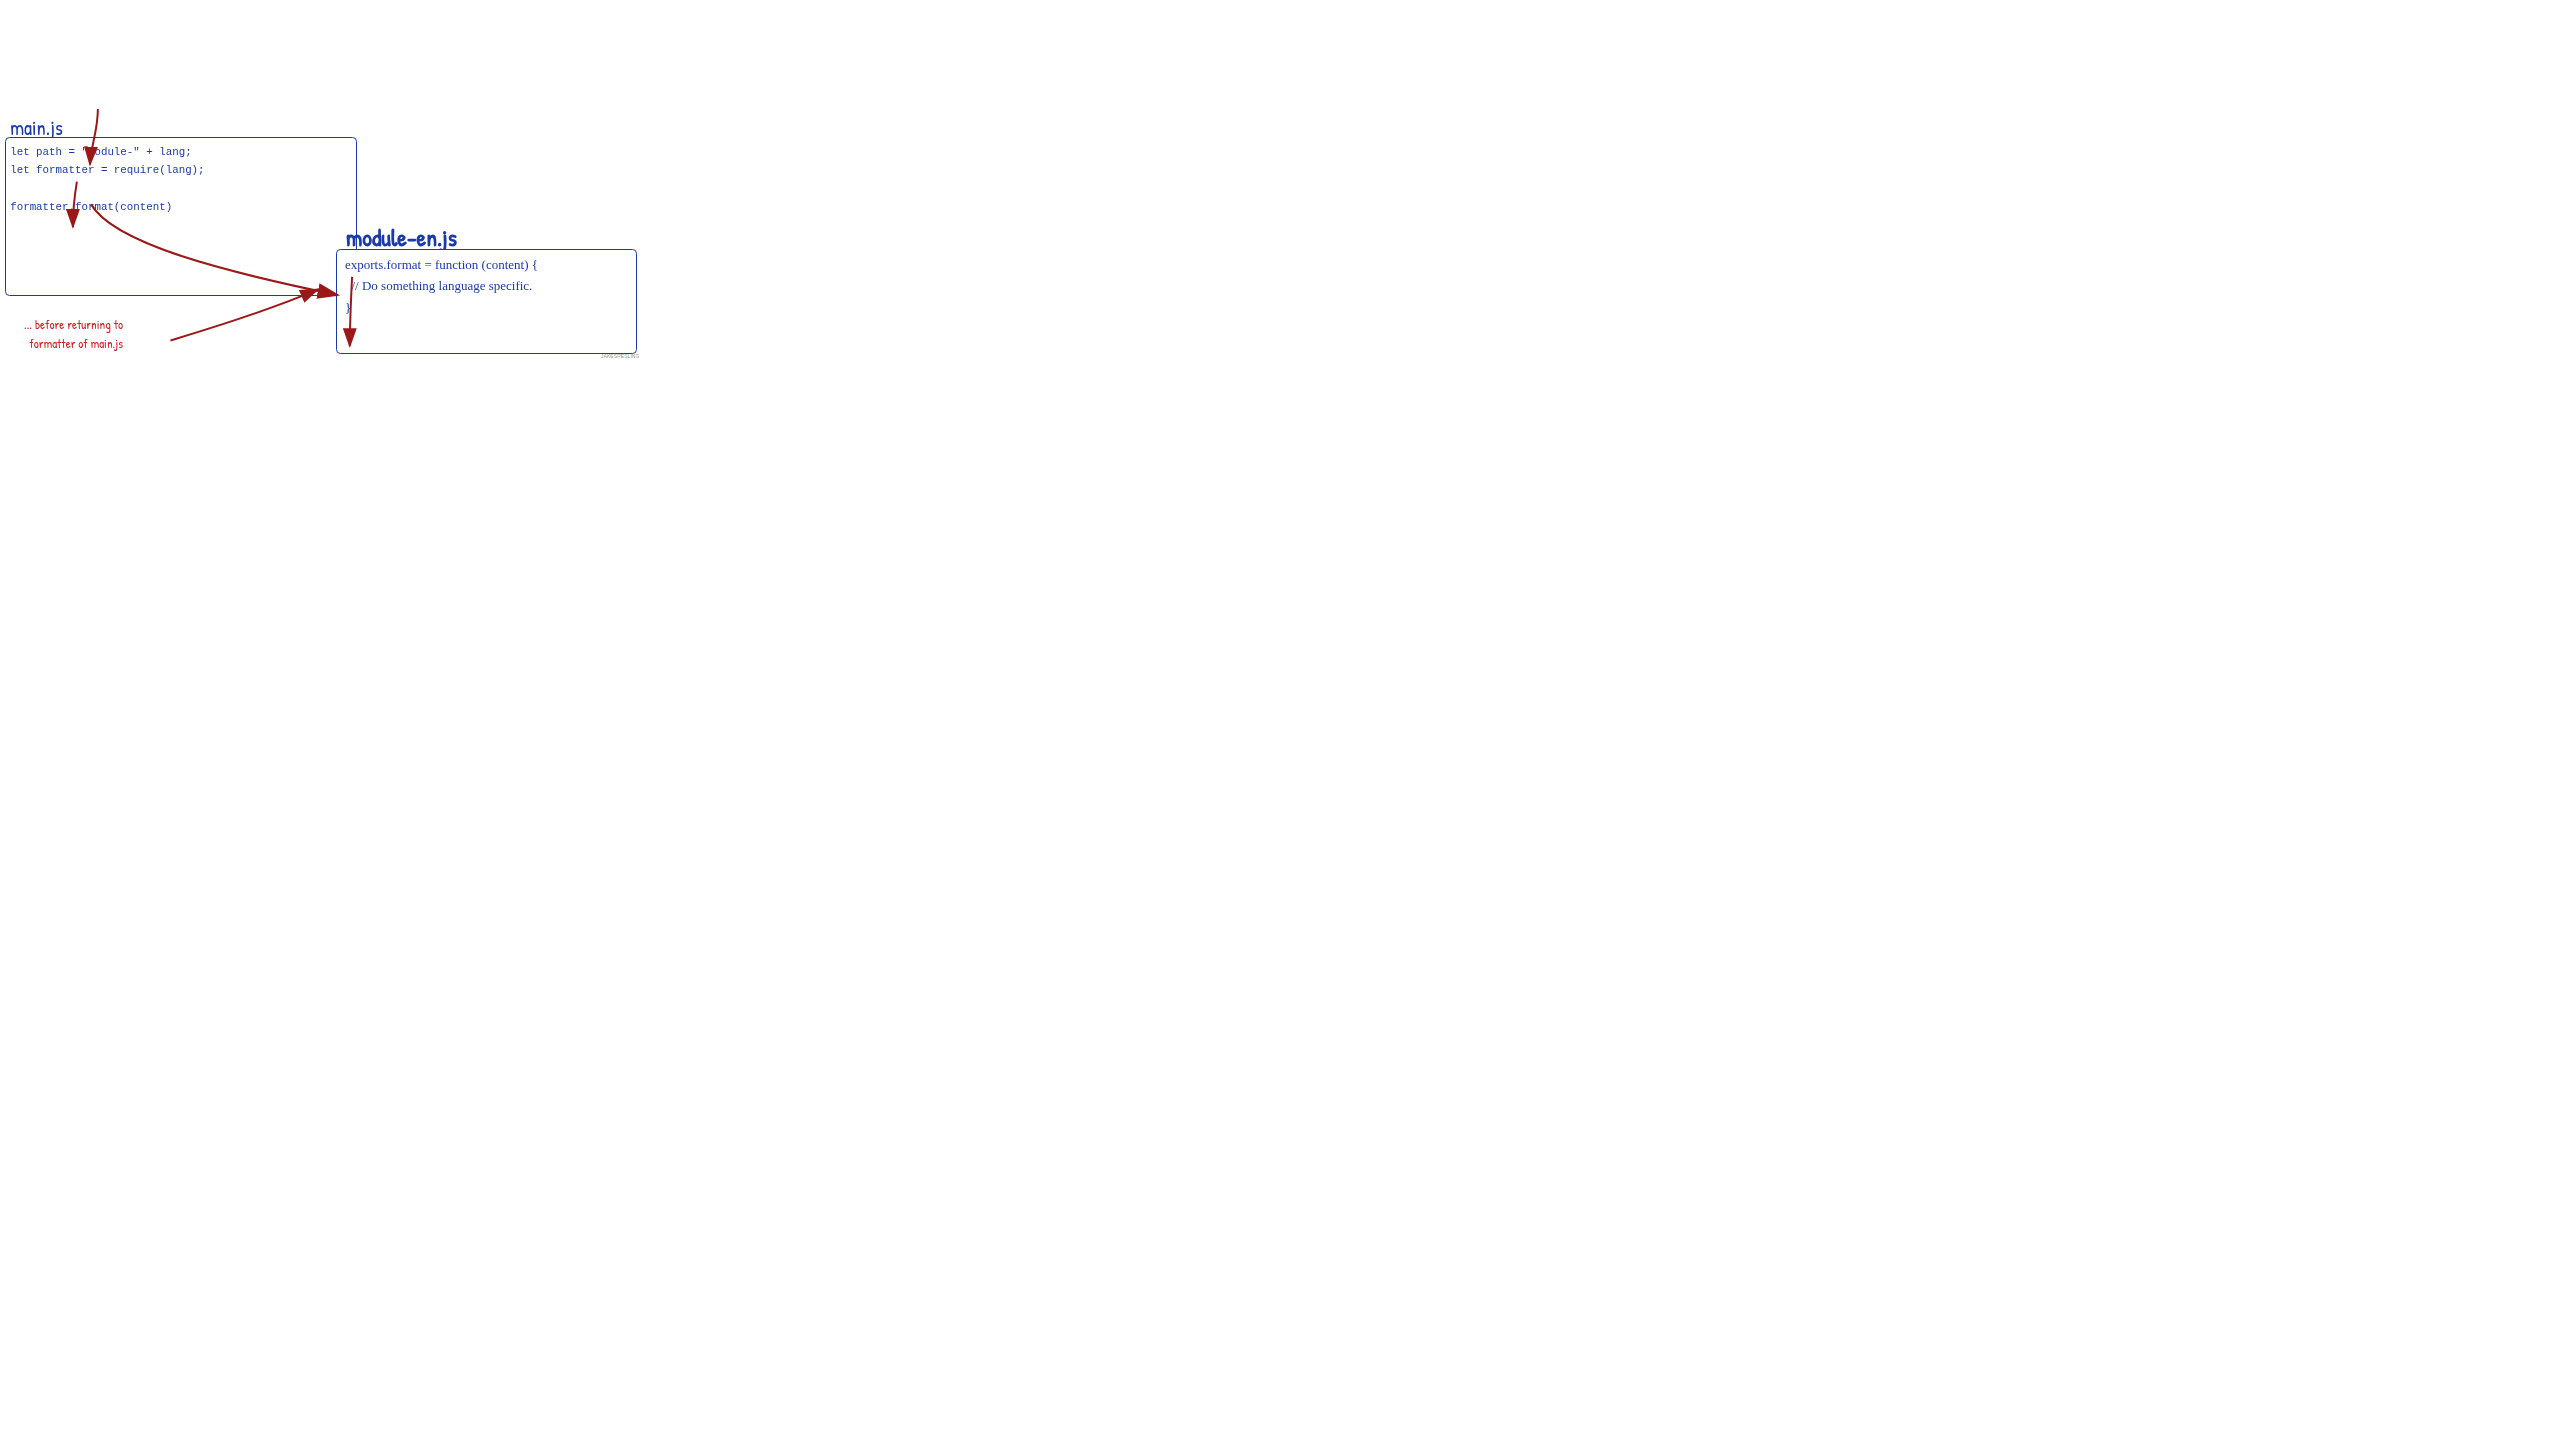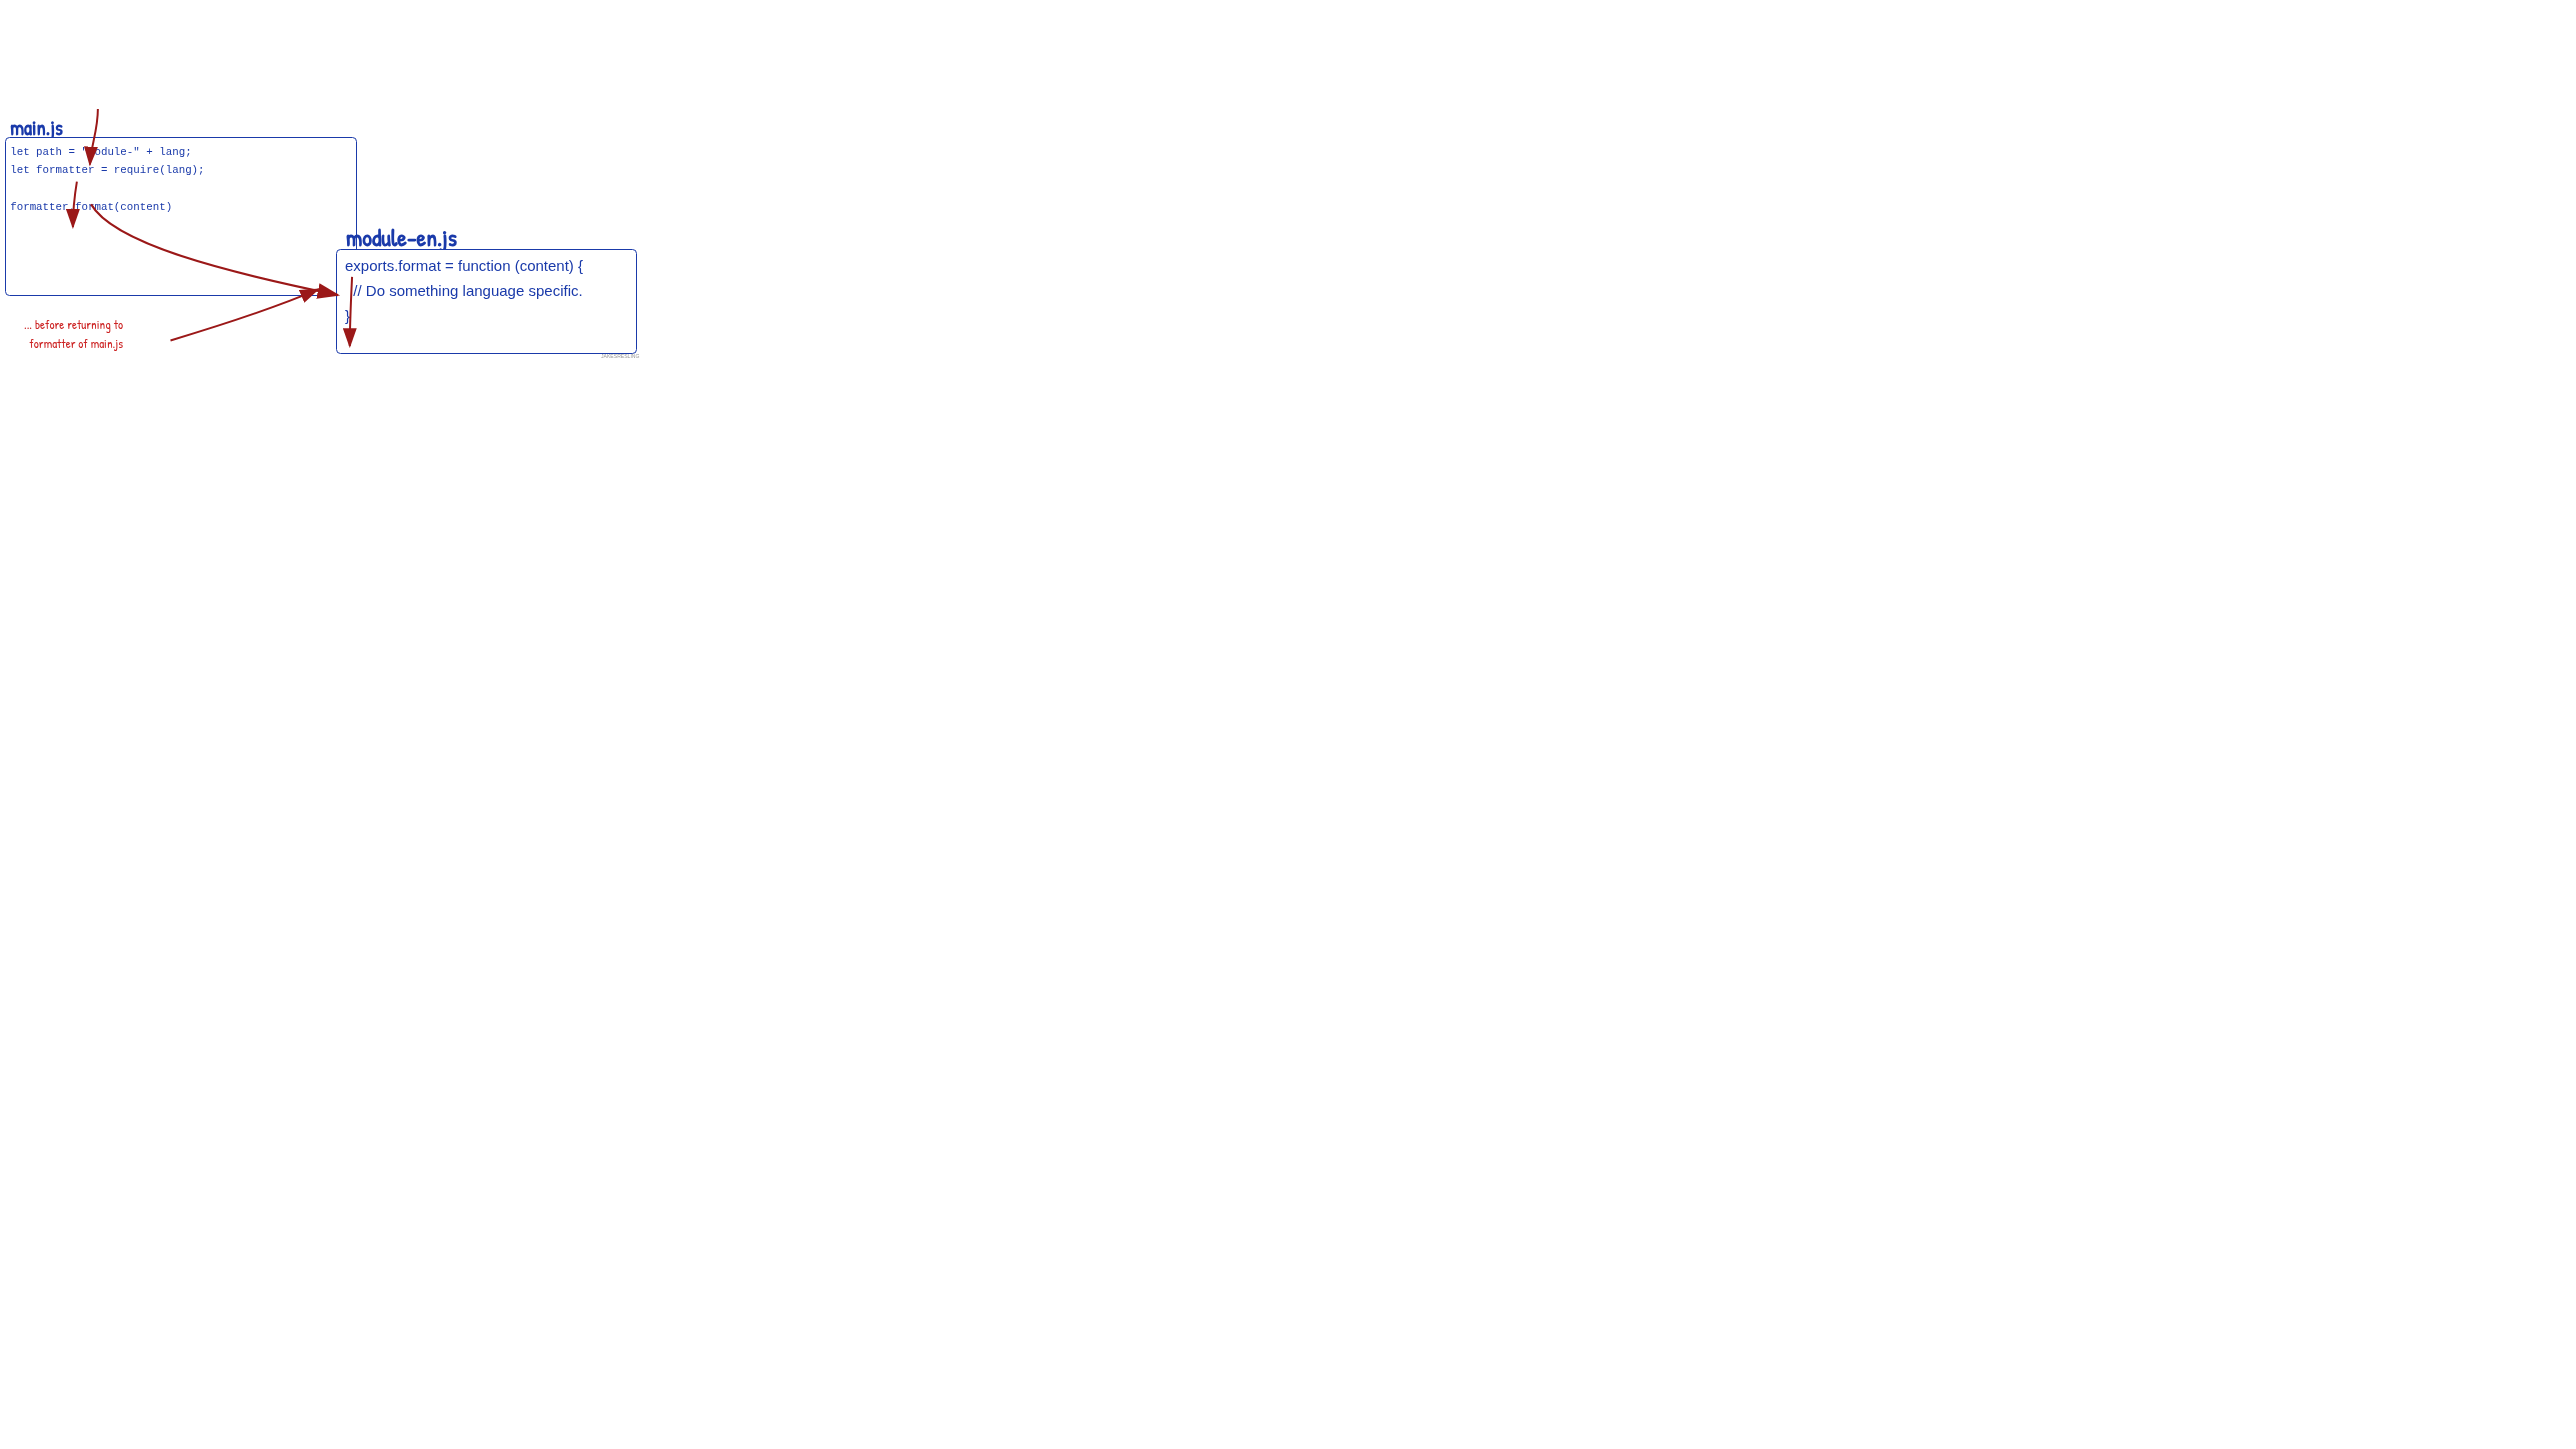--- a/index.html
+++ b/index.html
@@ -31,21 +31,21 @@
     }
 
     
     .main-js-label {
       position: absolute;
       top: 114px;
       left: 10.2px;
       color: #1a3aaa;
       font-family: 'Patrick Hand', 'Segoe Script', cursive, sans-serif;
       font-size: 20.4px;
-      font-weight: bold;
+      font-weight: normal;
     }
 
     
     .main-js-box {
       position: absolute;
       top: 137px;
       left: 4.5px;
       width: 352px;
       height: 159px;
       border: 1.7px solid #1a3aaa;
@@ -84,22 +84,22 @@
       border: 1.7px solid #1a3aaa;
       border-radius: 4.5px;
       background: #ffffff;
     }
 
     .module-code {
       position: absolute;
       top: 254px;
       left: 345px;
       color: #1a3aaa;
-      font-family: Liberation Sans, sans-serif;
-      font-size: 15px;
+      font-family: Liberation Serif, serif;
+      font-size: 13px;
       line-height: 1.65;
     }
 
     
     .bottom-annotation {
       position: absolute;
       top: 315px;
       left: 24px;
       color: #cc2222;
       font-family: 'Patrick Hand', 'Segoe Script', cursive, sans-serif;

